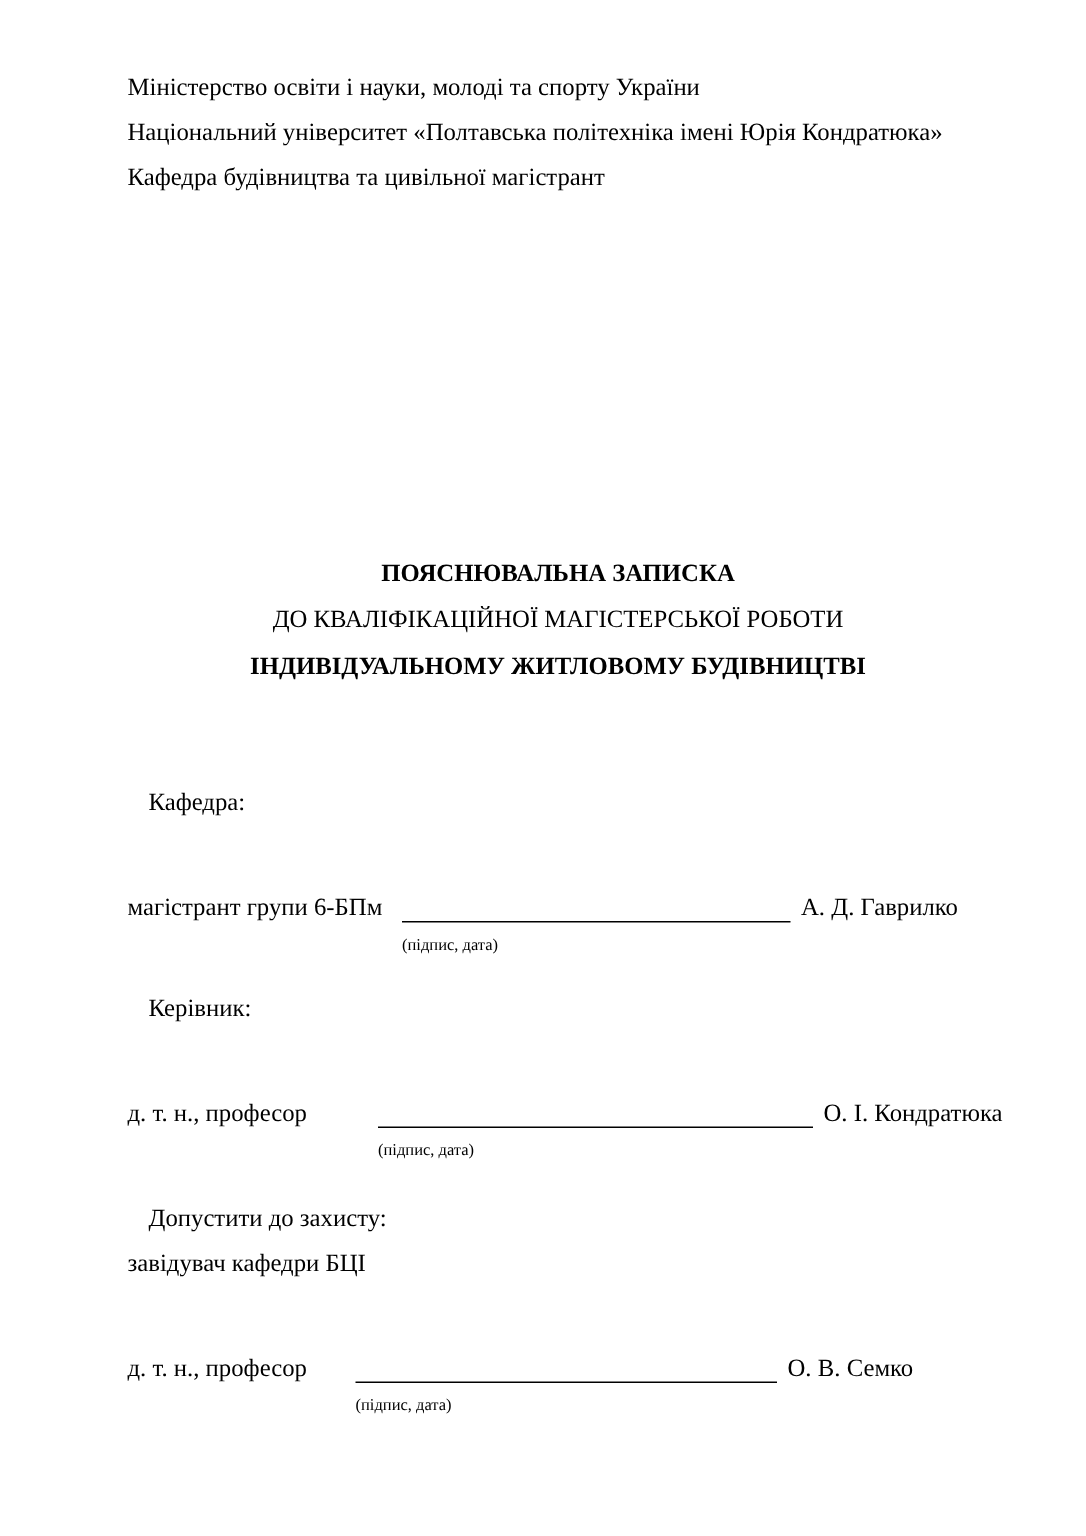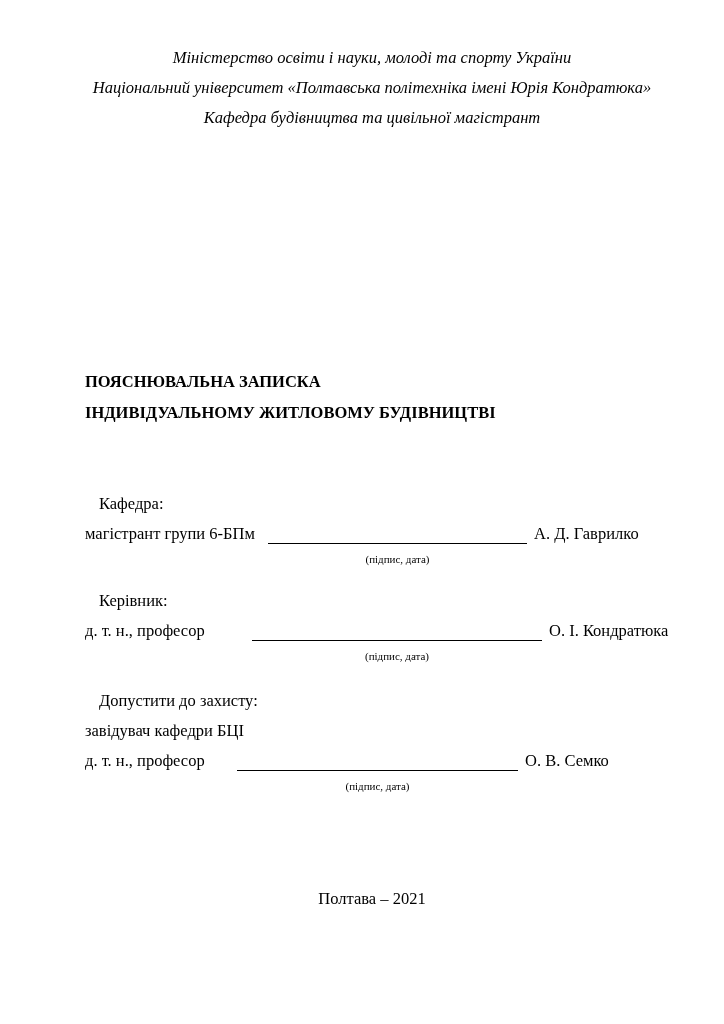--- a/index.html
+++ b/index.html
@@ -15,44 +15,44 @@
     background: #ffffff;
     color: #000000;
     font-family: "Liberation Serif", "DejaVu Serif", serif;
     font-size: 16.5px;
     padding: 43px 65px 0 85px;
     overflow: hidden;
   }
   p { margin: 0; line-height: 30px; }
 
   
-  .doc-header { text-align: center; font-style: italic; }
+  .doc-header { text-align: left; }
 
   
-  .doc-title { text-align: left; margin-top: 233px; }
+  .doc-title { text-align: center; margin-top: 233px; }
   .doc-title p { line-height: 31px; }
   .bold { font-weight: bold; }
 
   
   .sig-heading { text-indent: 14px; }
-  .sig-grid { display: grid; }
+  .sig-grid { display: grid; margin-top: 40px; }
   .sig-grid-1 { grid-template-columns: 183px 259px auto; }
   .sig-grid-2 { grid-template-columns: 167px 290px auto; }
   .sig-grid-3 { grid-template-columns: 152px 281px auto; }
   .sig-role, .sig-name { line-height: 30px; white-space: nowrap; }
   .sig-name { padding-left: 7px; }
   .sig-line {
     align-self: end;
     border-bottom: 1px solid #000000;
     margin-bottom: 5px;
     height: 24px;
   }
   .sig-caption {
     grid-column: 2;
-    text-align: center;
+    text-align: left;
     font-size: 11px;
     line-height: 20px;
     white-space: nowrap;
   }
   .sig-block-1 { margin-top: 61px; }
   .sig-block-2 { margin-top: 17px; }
   .sig-block-3 { margin-top: 20px; }
 
   
   .doc-footer { text-align: center; margin-top: 88px; }
@@ -63,20 +63,21 @@
 <div class="page">
 
   <header class="doc-header">
     <p>Міністерство освіти і науки, молоді та спорту України</p>
     <p>Національний університет «Полтавська політехніка імені Юрія Кондратюка»</p>
     <p>Кафедра будівництва та цивільної магістрант</p>
   </header>
 
   <section class="doc-title">
     <p class="bold">ПОЯСНЮВАЛЬНА ЗАПИСКА</p>
+    <p>ДО КВАЛІФІКАЦІЙНОЇ МАГІСТЕРСЬКОЇ РОБОТИ</p>
     <p class="bold">ІНДИВІДУАЛЬНОМУ ЖИТЛОВОМУ БУДІВНИЦТВІ</p>
   </section>
 
   <section class="sig-block sig-block-1">
     <p class="sig-heading">Кафедра:</p>
     <div class="sig-grid sig-grid-1">
       <span class="sig-role">магістрант групи 6-БПм</span>
       <span class="sig-line"></span>
       <span class="sig-name">А. Д. Гаврилко</span>
       <span class="sig-caption">(підпис, дата)</span>

